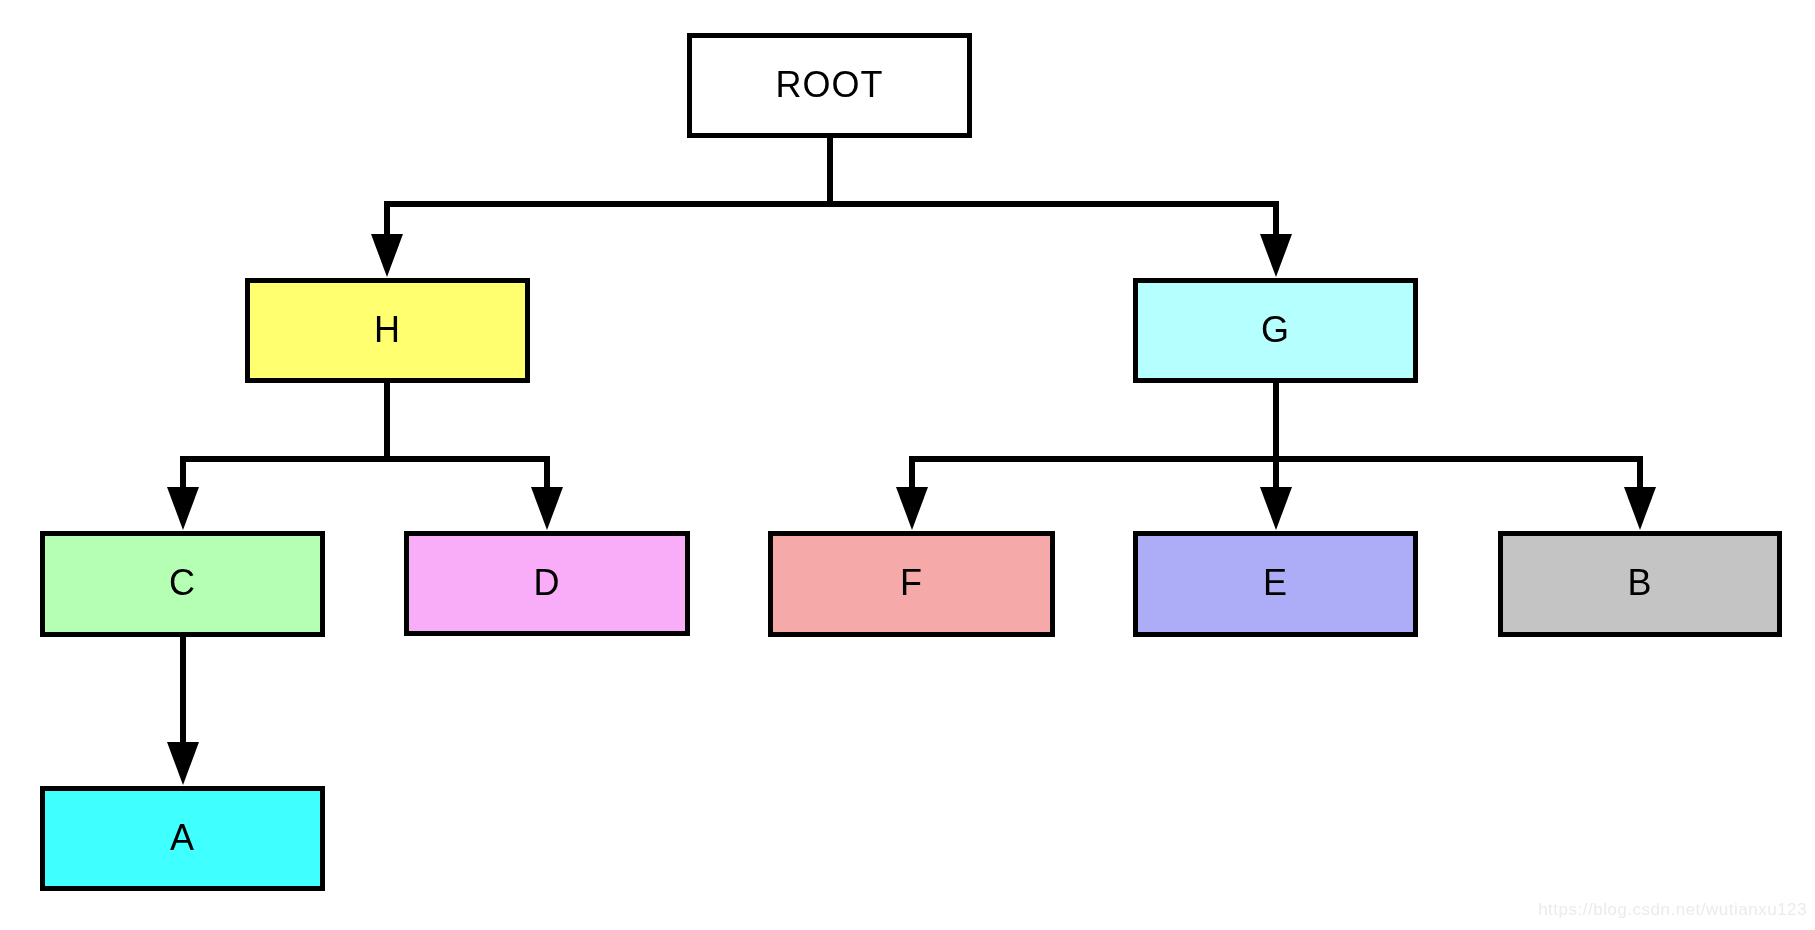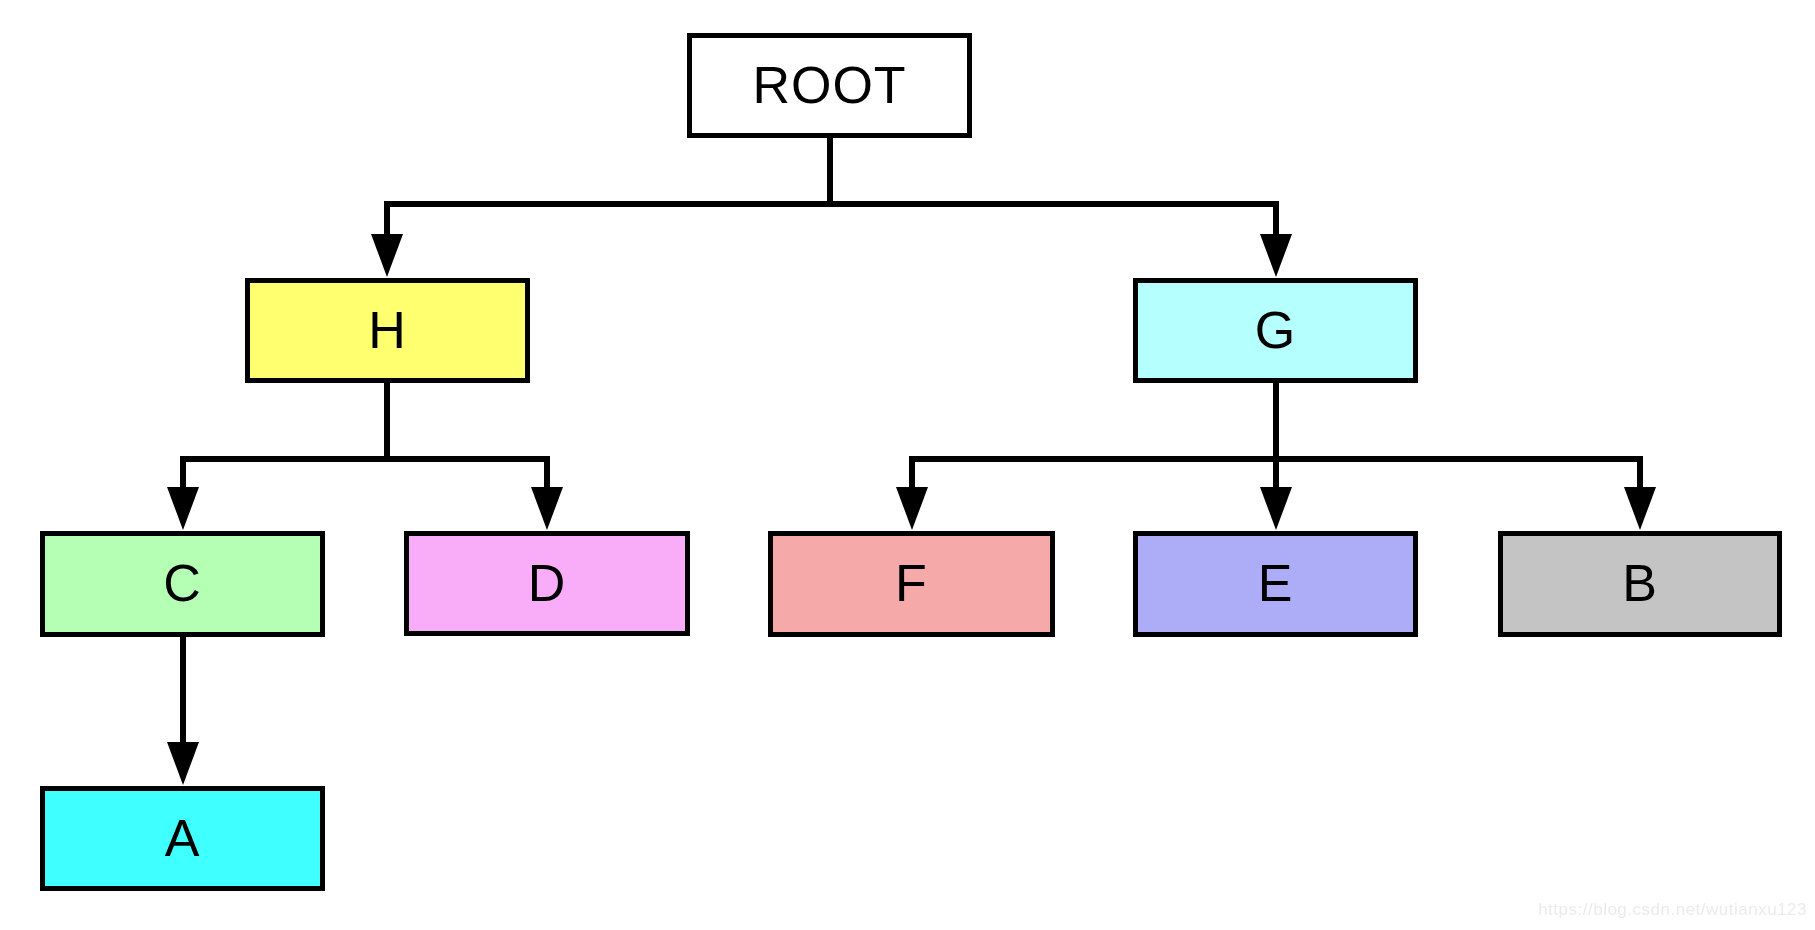--- a/index.html
+++ b/index.html
@@ -25,21 +25,21 @@
   .node {
     position: absolute;
     box-sizing: border-box;
     border: 5px solid #000000;
     display: flex;
     align-items: center;
     justify-content: center;
     background: #ffffff;
   }
   .node span {
-    font-size: 52px;
+    font-size: 36px;
     color: #000000;
     letter-spacing: 1px;
     line-height: 1;
     transform: translateY(-1px);
   }
   
   .n-root { left: 687px; top: 33px;  width: 285px; height: 105px; }
   .n-h    { left: 245px; top: 278px; width: 285px; height: 105px; }
   .n-g    { left: 1133px;top: 278px; width: 285px; height: 105px; }
   .n-c    { left: 40px;  top: 531px; width: 285px; height: 106px; }

